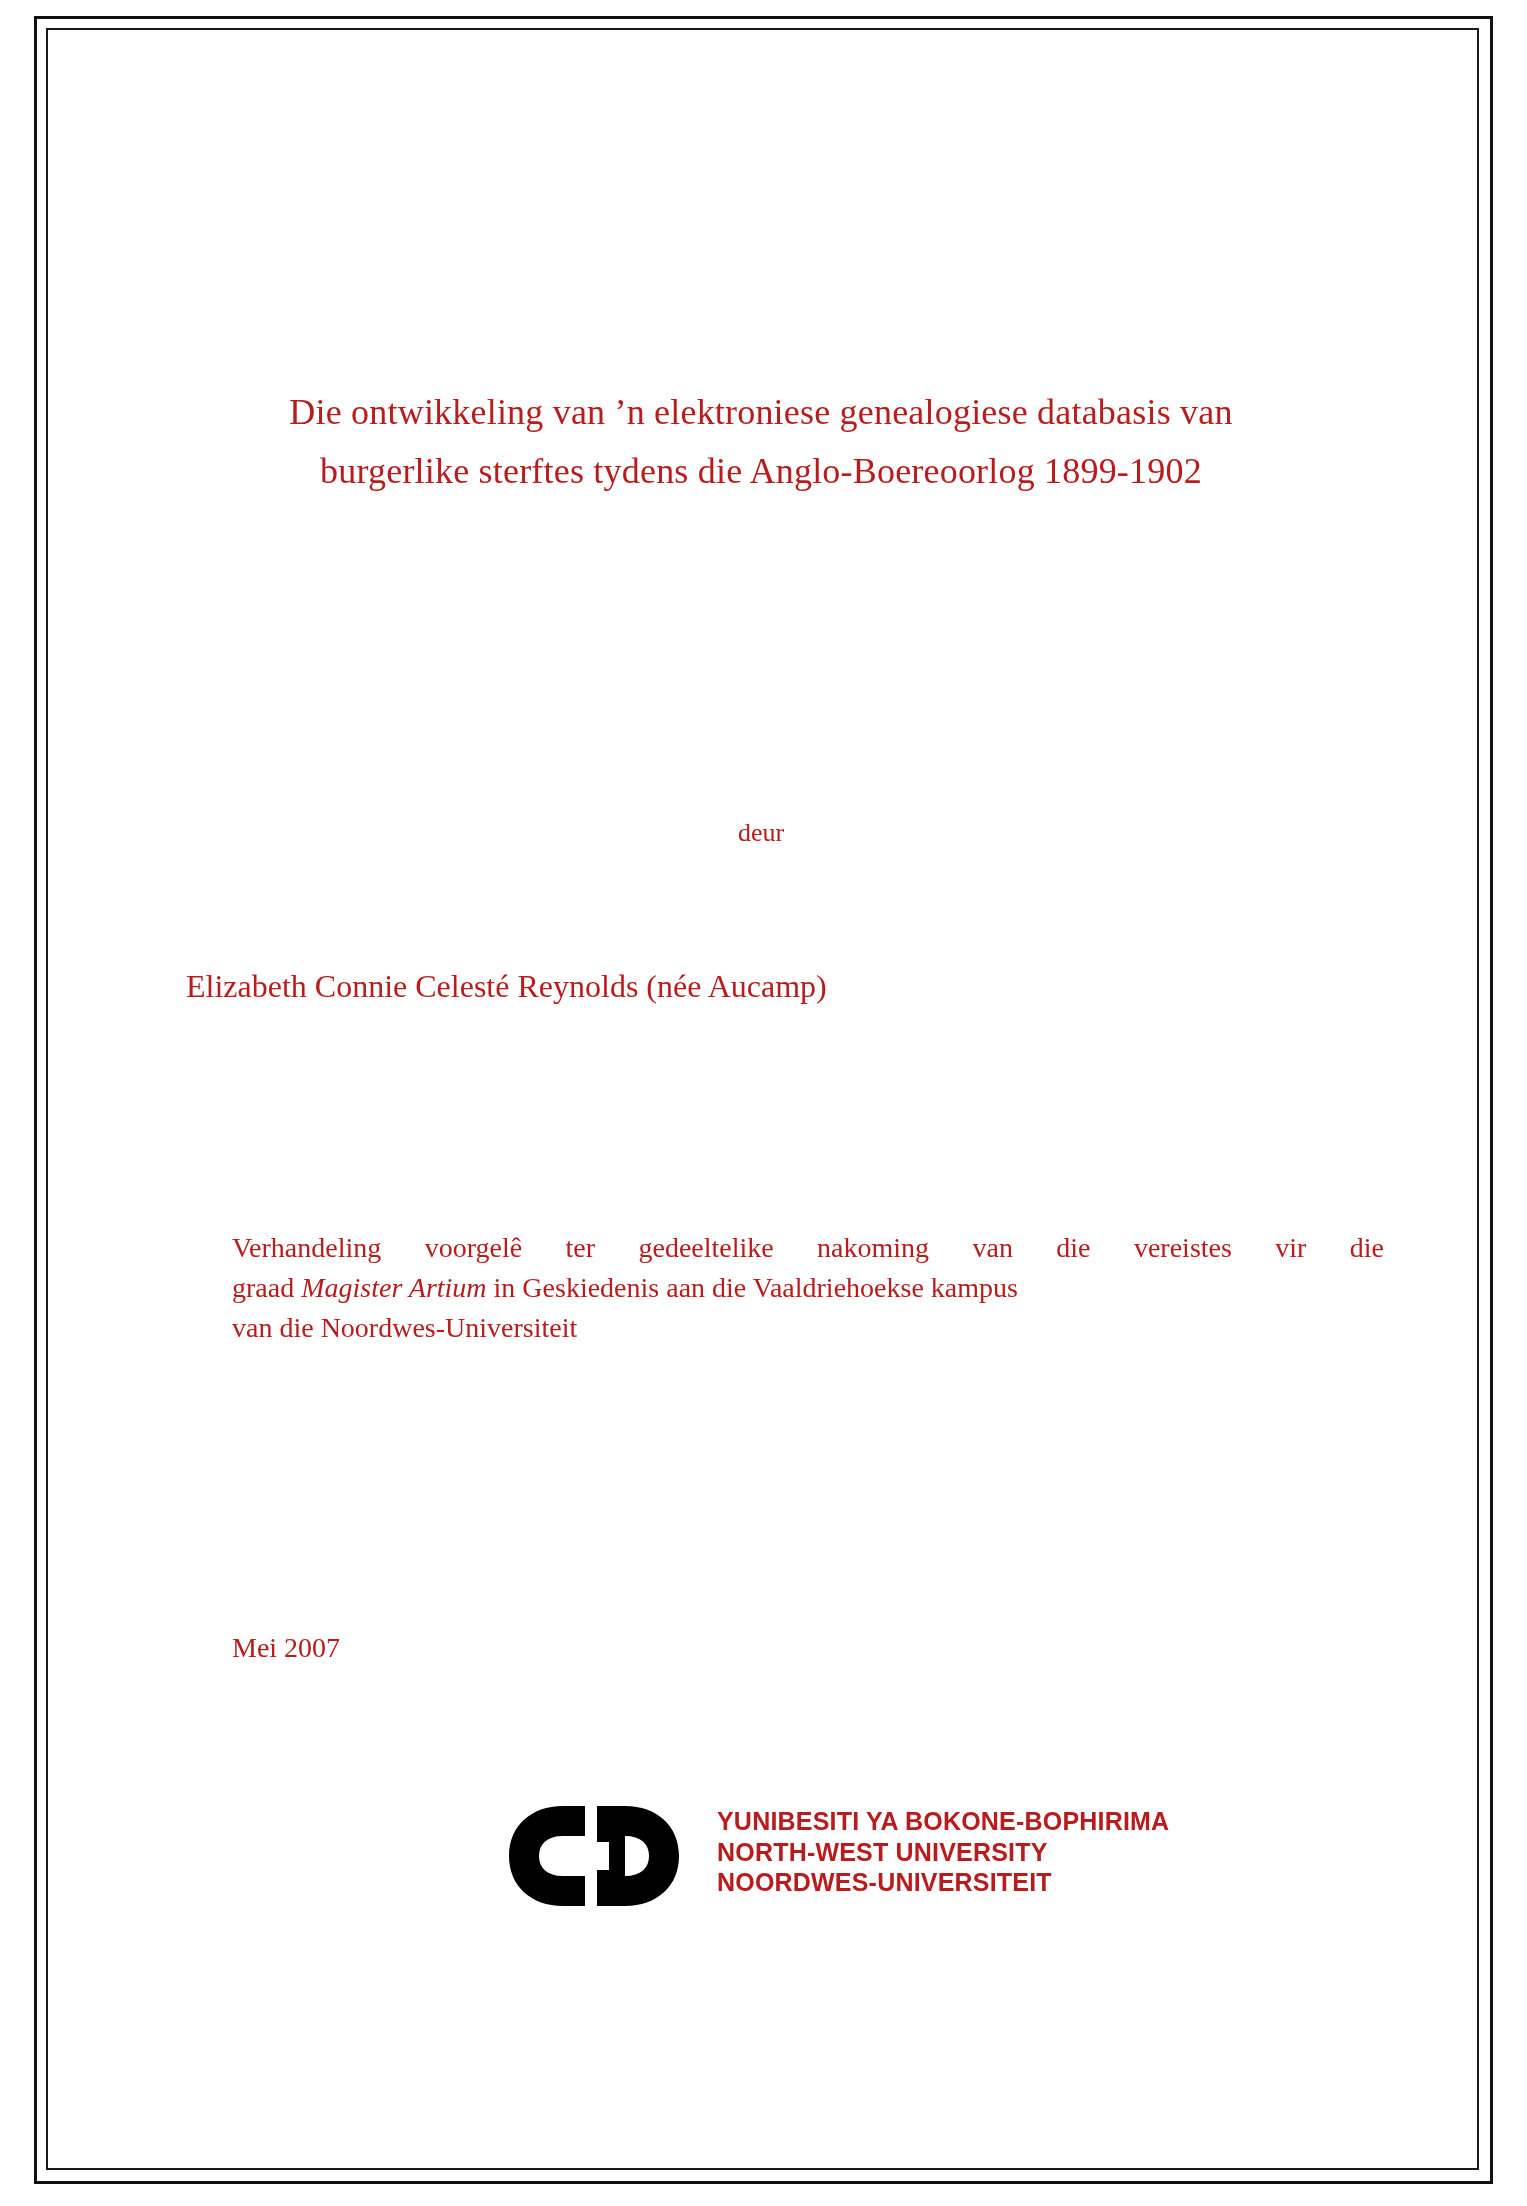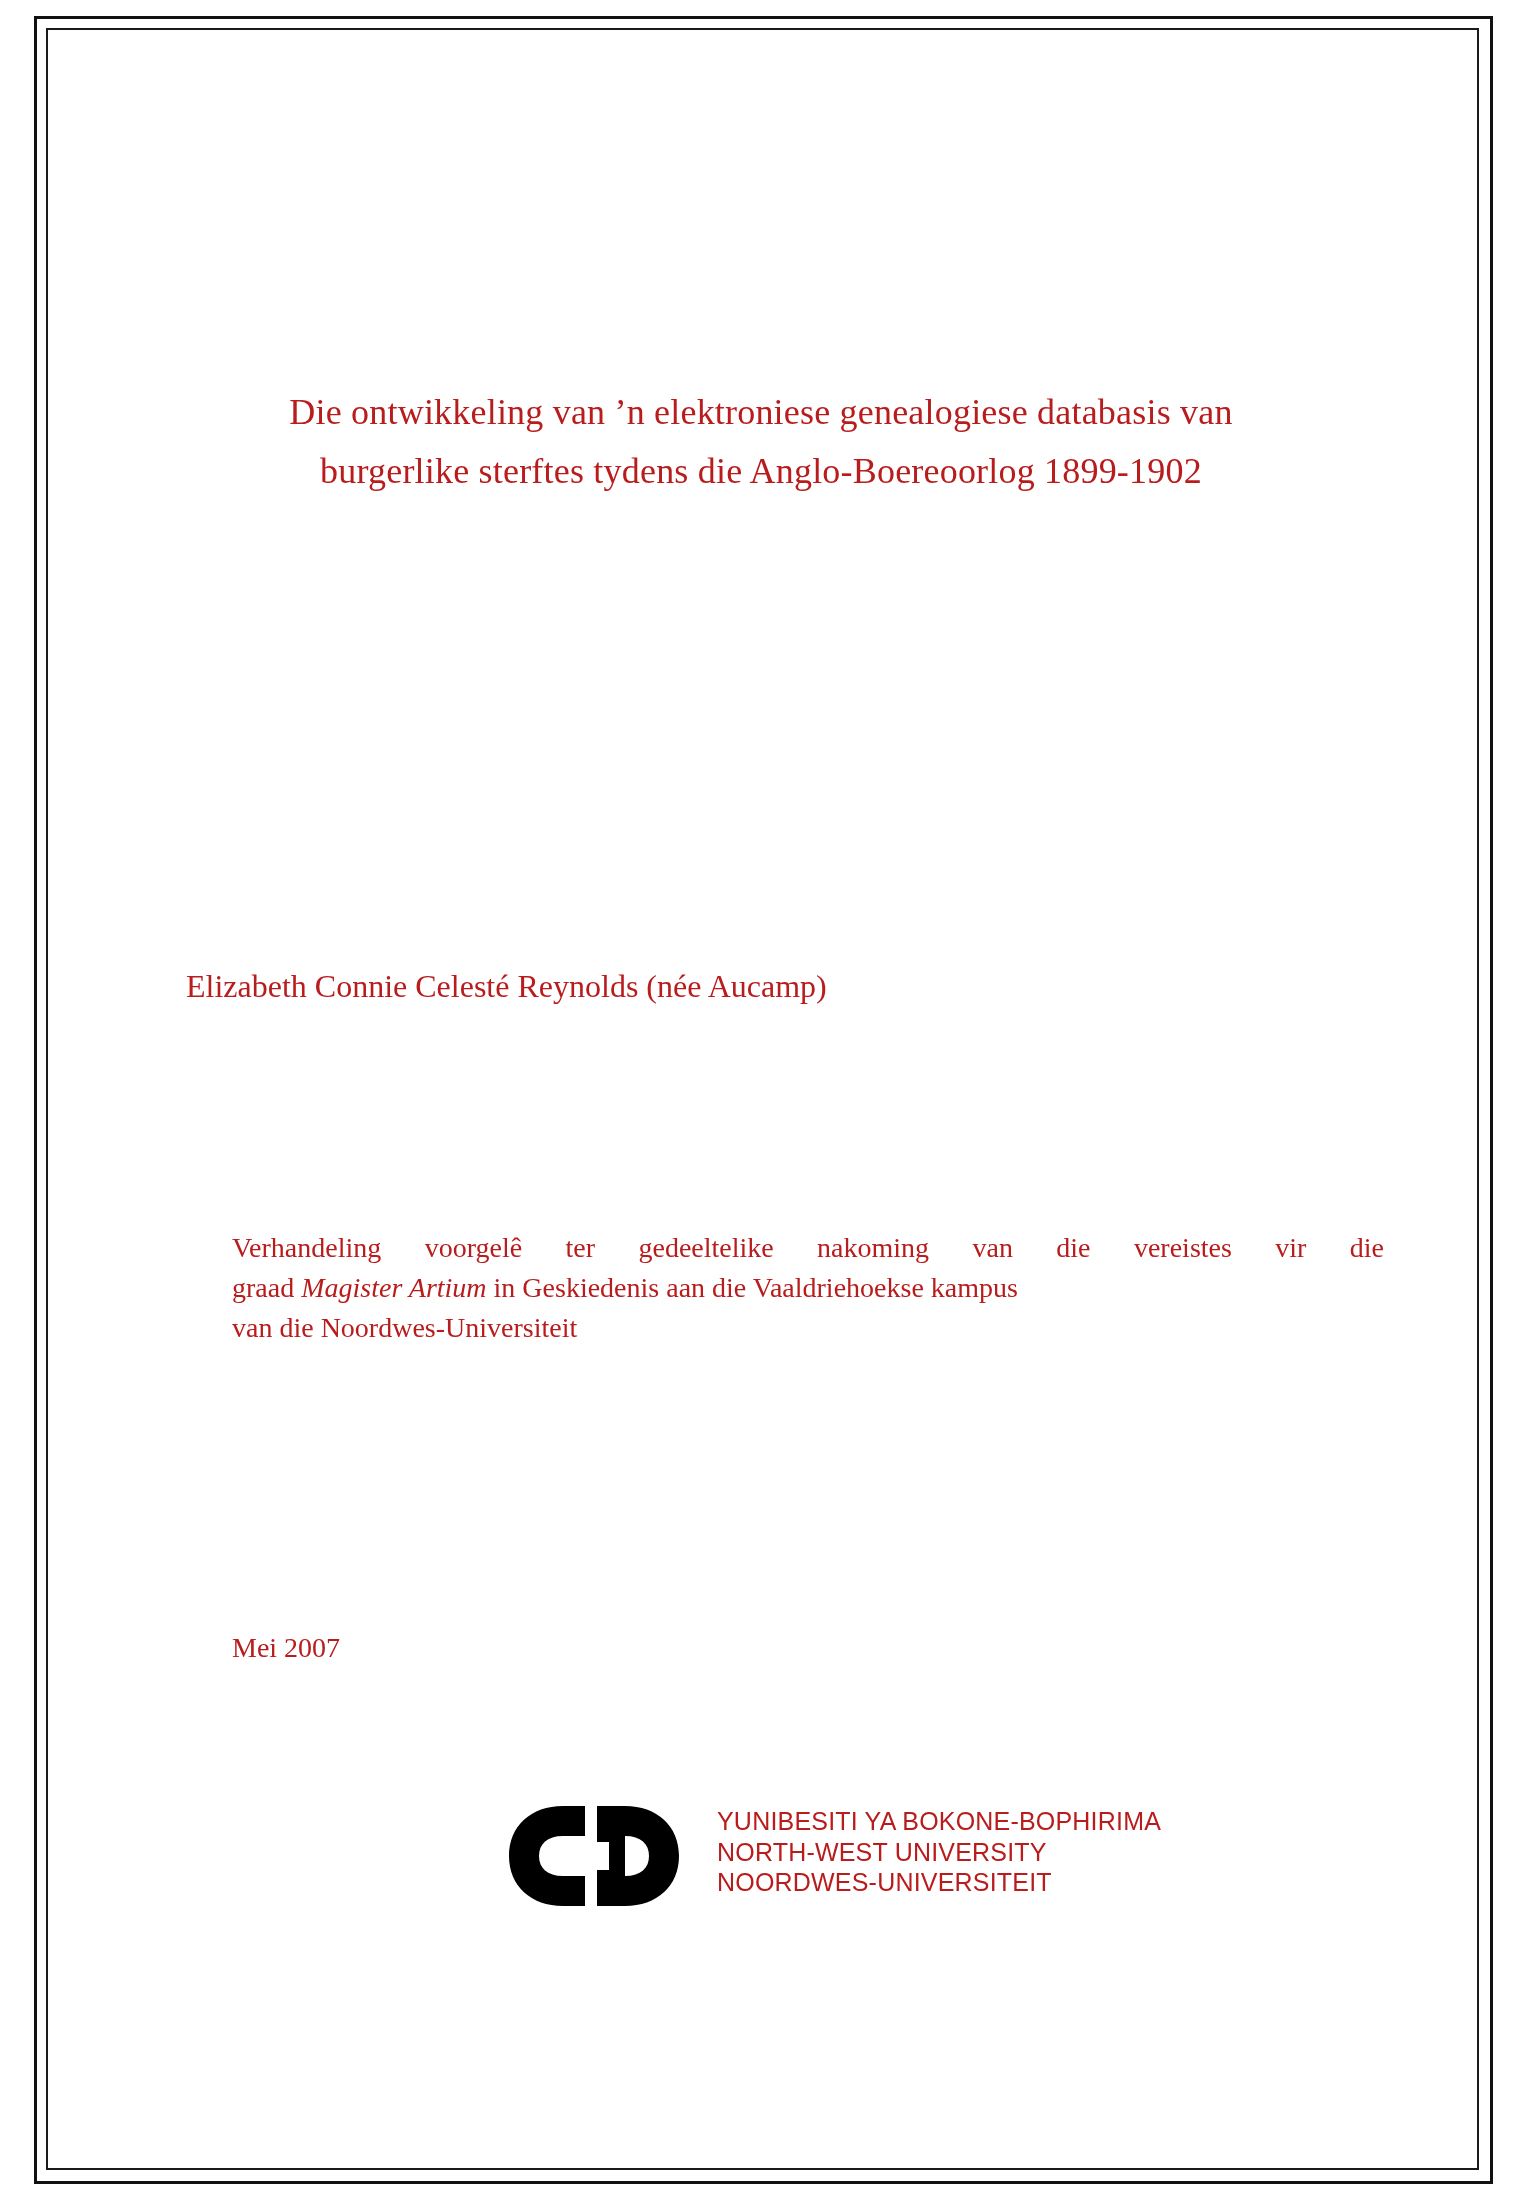--- a/index.html
+++ b/index.html
@@ -116,39 +116,40 @@
     height: 108px;
   }
   .logo-text {
     position: absolute;
     left: 216px;
     top: 10px;
     font-family: "Liberation Sans", sans-serif;
     font-size: 25px;
     line-height: 1.22;
     letter-spacing: 0.2px;
-    font-weight: 400;
+    font-weight: 700;
     white-space: nowrap;
   }
 </style>
 </head>
 <body>
 
 <div class="page">
 
   <div class="scan-border-outer"></div>
   <div class="scan-border-inner"></div>
 
   <div class="content">
 
     <div class="title-block">
       <div class="title-line">Die ontwikkeling van ’n elektroniese genealogiese databasis van</div>
       <div class="title-line">burgerlike sterftes tydens die Anglo-Boereoorlog 1899-1902</div>
     </div>
 
+    <div class="deur">deur</div>
 
     <div class="author">Elizabeth Connie Celesté Reynolds (née Aucamp)</div>
 
     <div class="statement">
       <p class="justified">Verhandeling voorgelê ter gedeeltelike nakoming van die vereistes vir die</p>
       <p><span>graad </span><em>Magister Artium</em><span> in Geskiedenis aan die Vaaldriehoekse kampus</span></p>
       <p>van die Noordwes-Universiteit</p>
     </div>
 
     <div class="supervisor">

